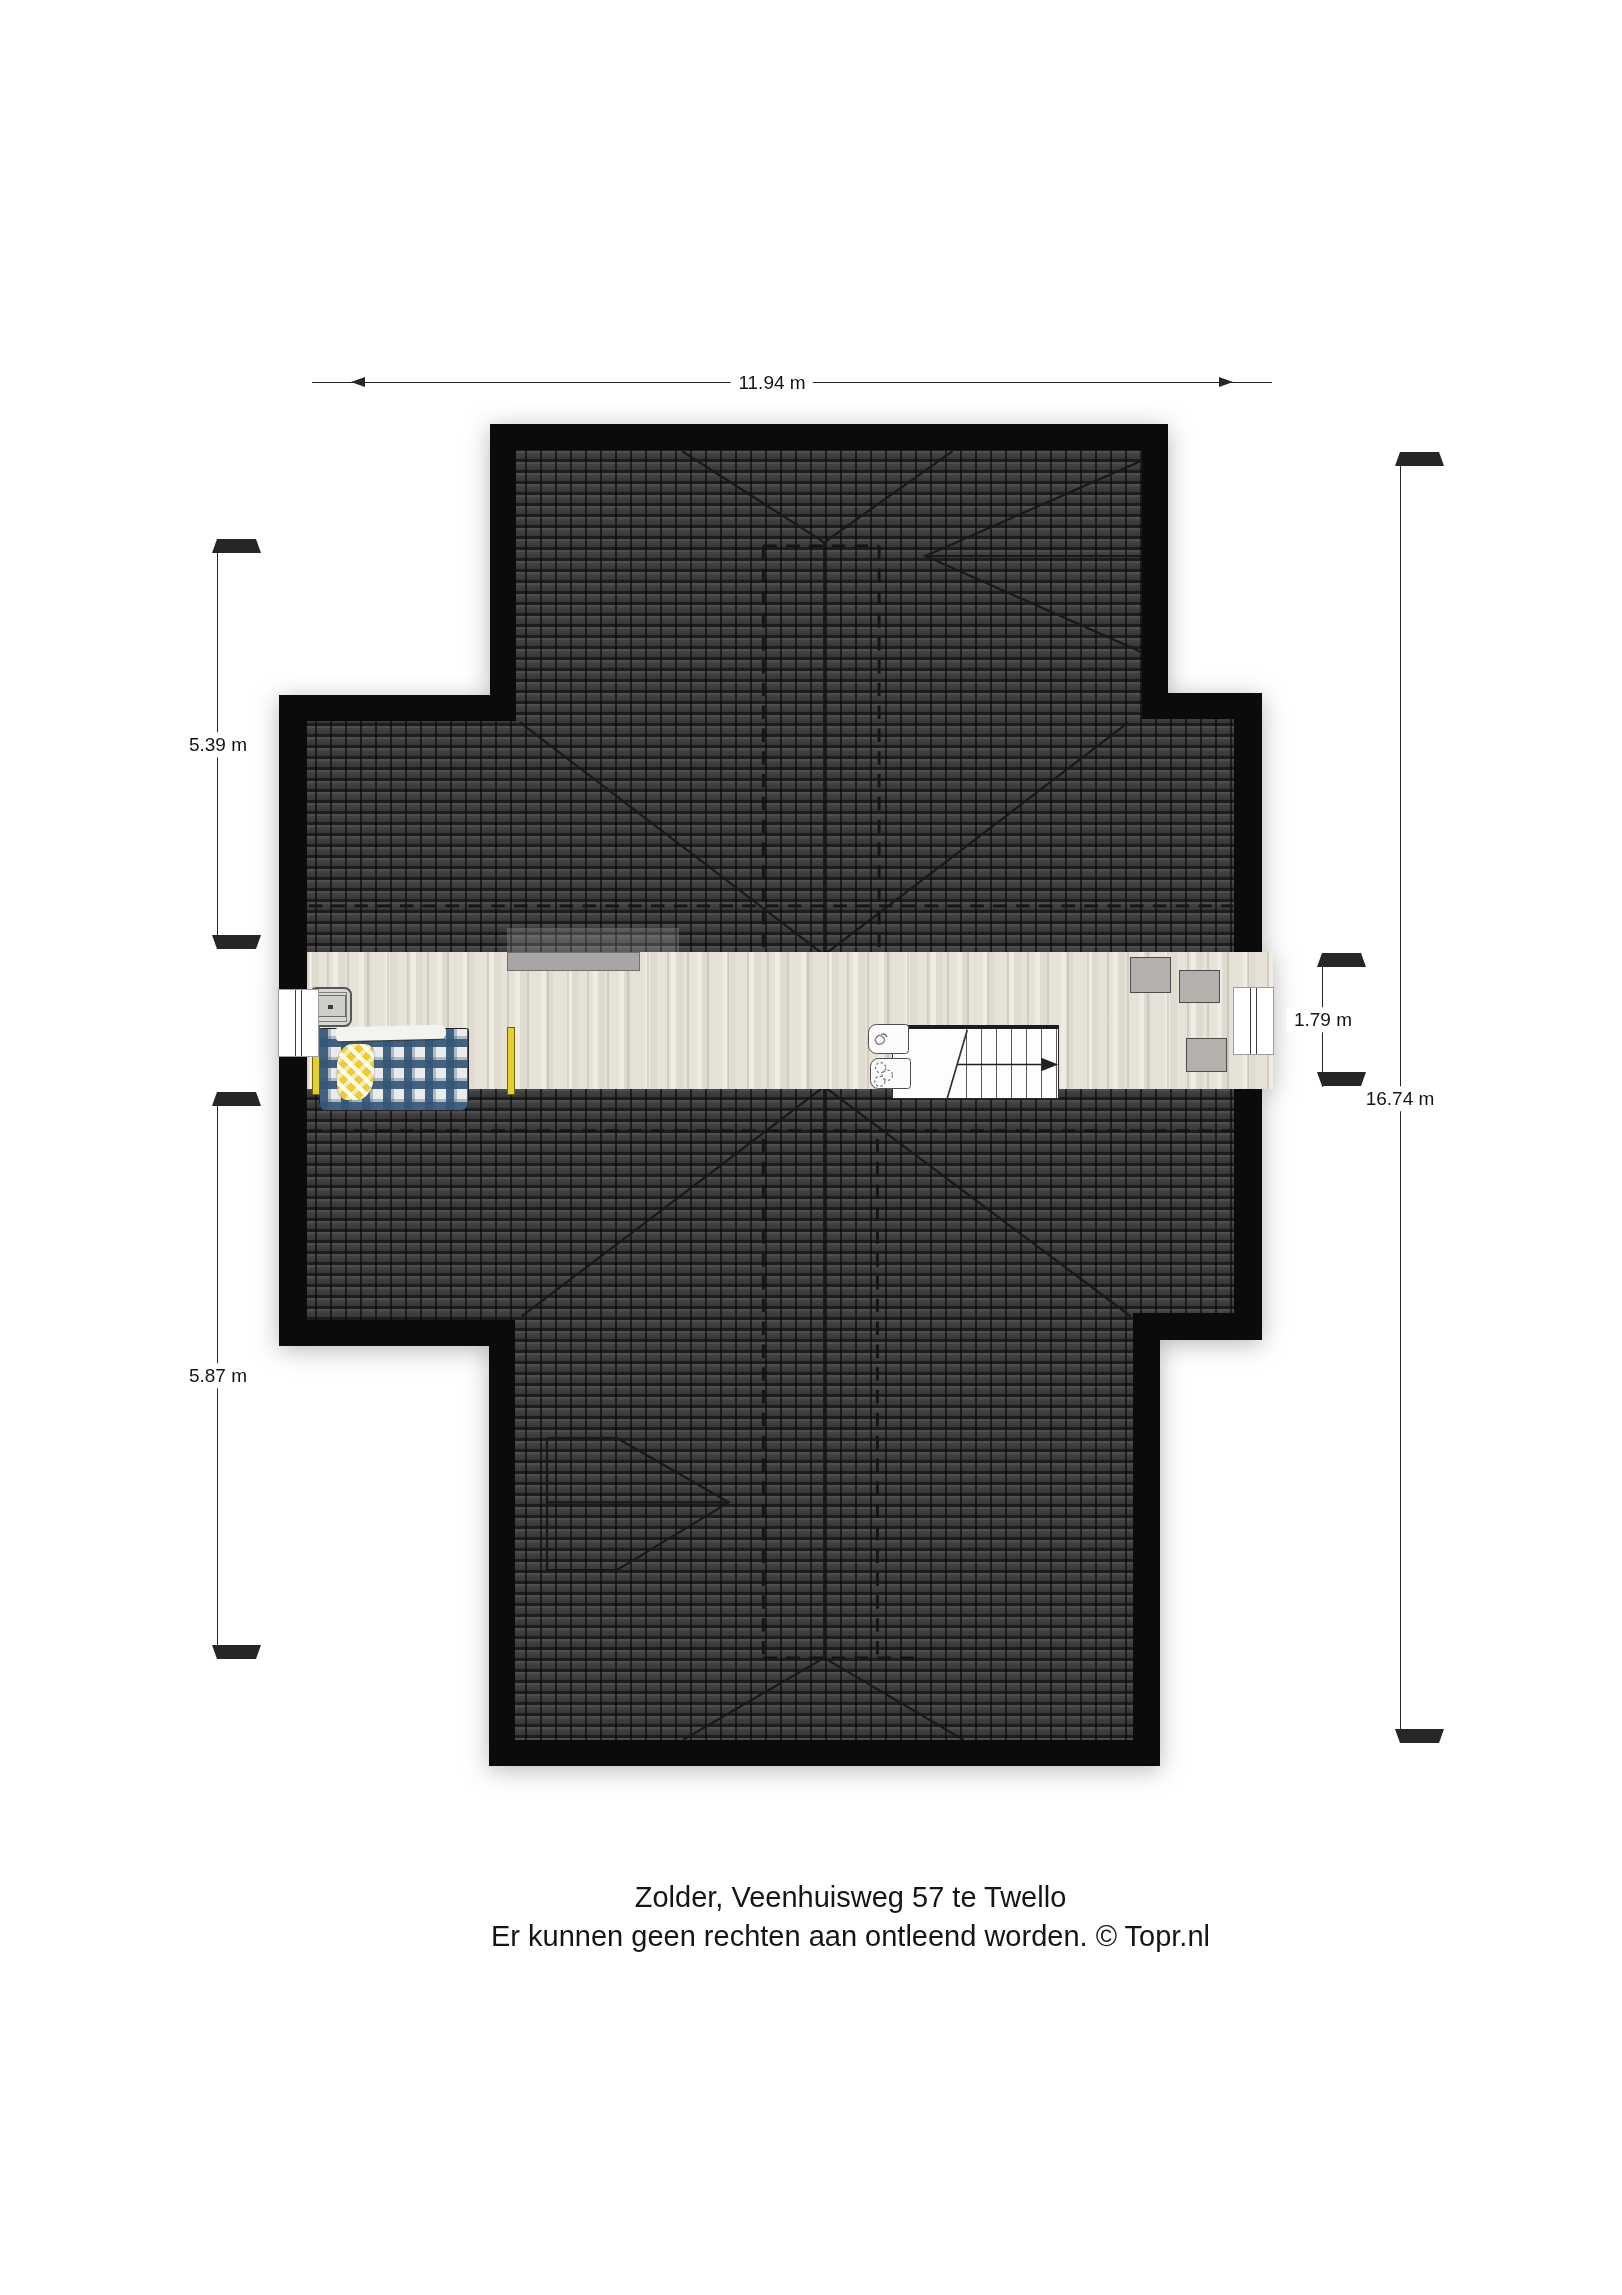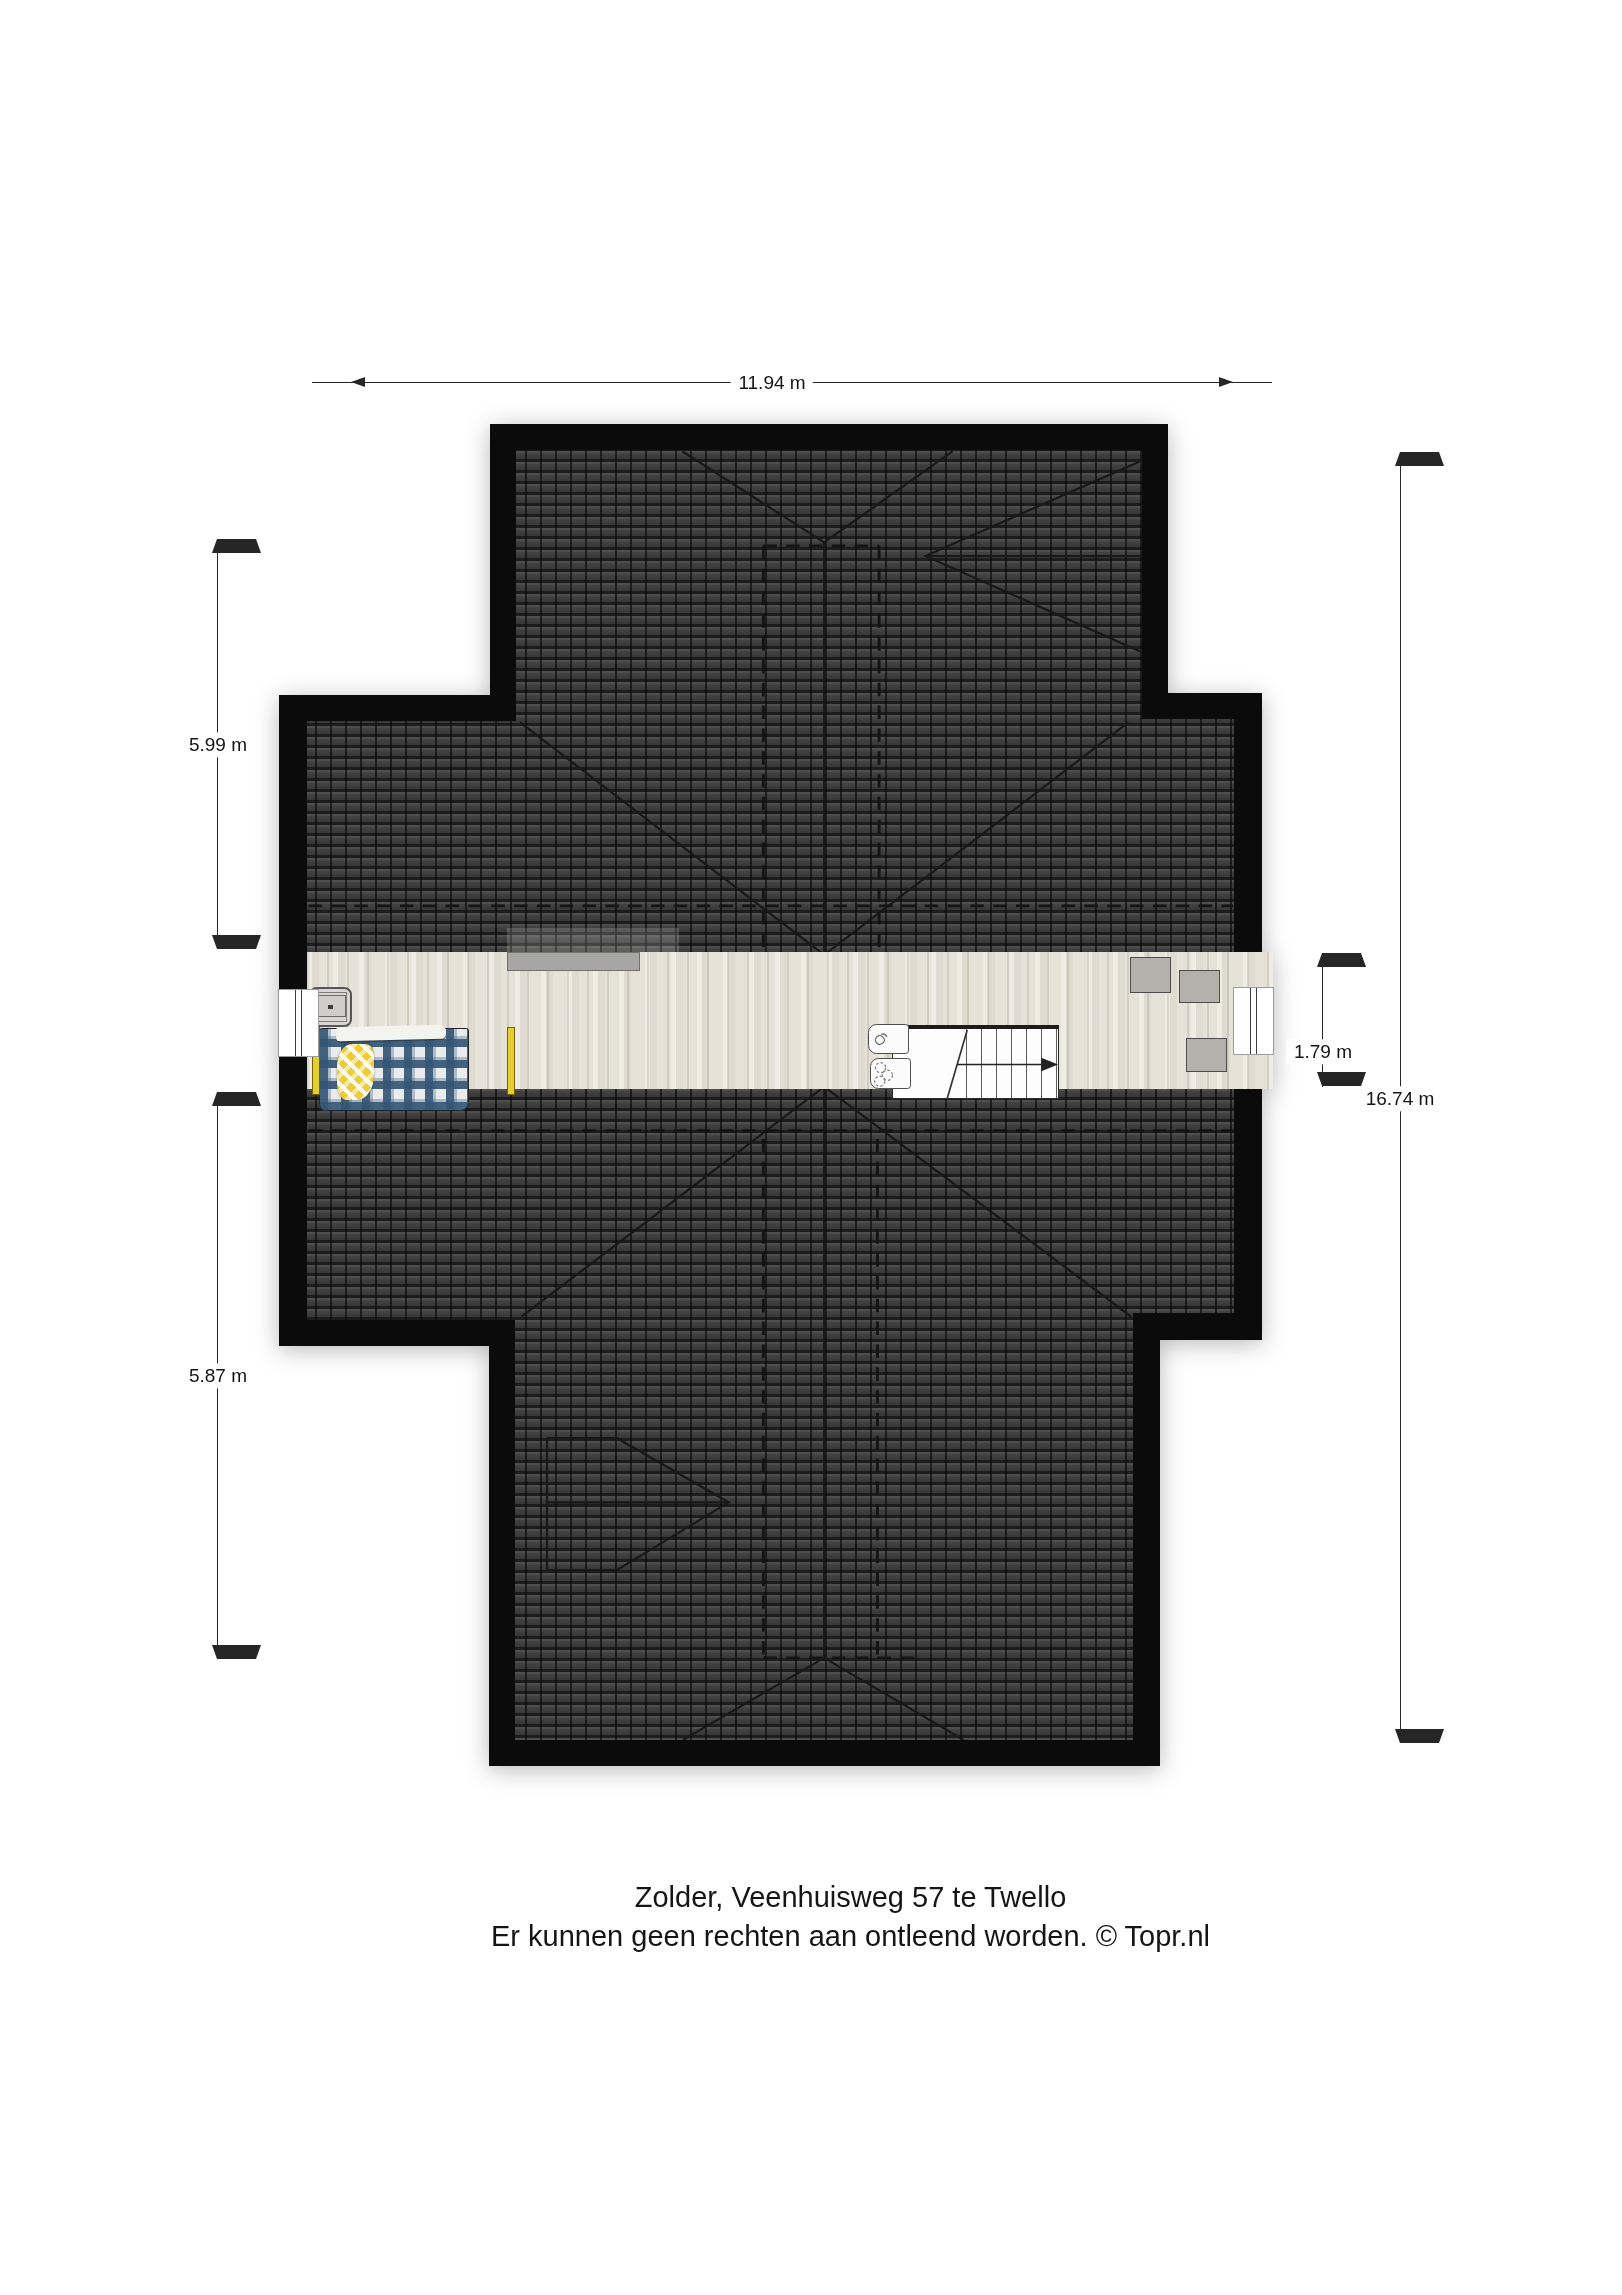--- a/index.html
+++ b/index.html
@@ -197,31 +197,31 @@
 </div>
 
 <div class="abs dim-h" style="left:312px;top:382px;width:921px;"></div>
 <div class="abs ah ah-left" style="left:312px;top:377px;"></div>
 <div class="abs ah ah-right" style="left:1219px;top:377px;"></div>
 <div class="abs dim-label" style="left:772px;top:383px;">11.94 m</div>
 
 <div class="abs dim-v" style="left:217px;top:539px;height:410px;"></div>
 <div class="abs ah ah-up" style="left:212px;top:539px;"></div>
 <div class="abs ah ah-down" style="left:212px;top:935px;"></div>
-<div class="abs dim-label" style="left:218px;top:745px;">5.99 m</div>
+<div class="abs dim-label" style="left:218px;top:745px;">5.39 m</div>
 
 <div class="abs dim-v" style="left:217px;top:1092px;height:567px;"></div>
 <div class="abs ah ah-up" style="left:212px;top:1092px;"></div>
 <div class="abs ah ah-down" style="left:212px;top:1645px;"></div>
 <div class="abs dim-label" style="left:218px;top:1376px;">5.87 m</div>
 
 <div class="abs dim-v" style="left:1322px;top:953px;height:134px;"></div>
 <div class="abs ah ah-up" style="left:1317px;top:953px;"></div>
 <div class="abs ah ah-down" style="left:1317px;top:1072px;"></div>
-<div class="abs dim-label" style="left:1323px;top:1020px;margin-top:32px;">1.79 m</div>
+<div class="abs dim-label" style="left:1323px;top:1020px;">1.79 m</div>
 
 <div class="abs dim-v" style="left:1400px;top:452px;height:1291px;"></div>
 <div class="abs ah ah-up" style="left:1395px;top:452px;"></div>
 <div class="abs ah ah-down" style="left:1395px;top:1729px;"></div>
 <div class="abs dim-label" style="left:1400px;top:1099px;">16.74 m</div>
 
 <div id="caption" class="abs">
   <div>Zolder, Veenhuisweg 57 te Twello</div>
   <div>Er kunnen geen rechten aan ontleend worden. © Topr.nl</div>
 </div>

